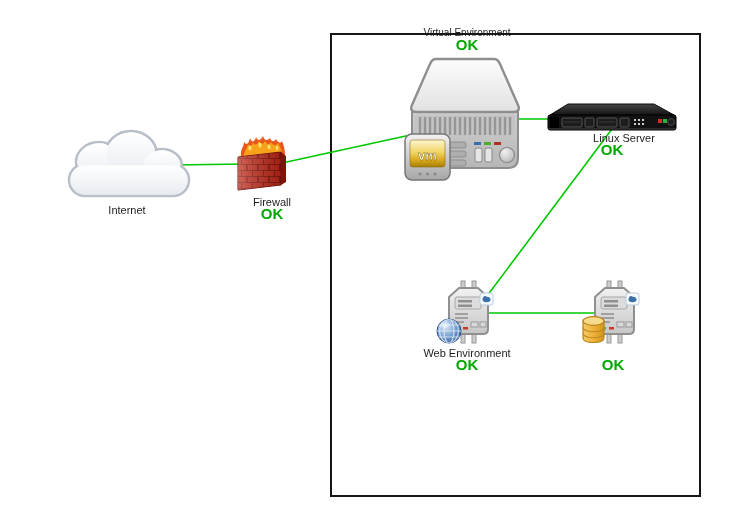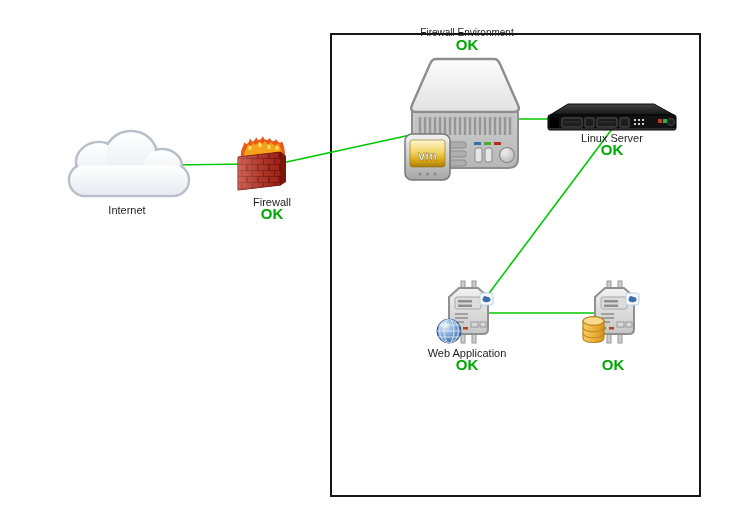--- a/index.html
+++ b/index.html
@@ -261,24 +261,24 @@
     <path d="M1 47.5 a10.5 4.3 0 0 0 21 0" fill="none" stroke="#bf8a1e" stroke-width="1.1"></path>
     <path d="M1 53.5 a10.5 4.3 0 0 0 21 0" fill="none" stroke="#bf8a1e" stroke-width="1.1"></path>
     <ellipse cx="11.5" cy="41" rx="10.5" ry="4.3" fill="#f8da8c" stroke="#b8831c" stroke-width="1.2"></ellipse>
   </svg>
 
   <div class="nlabel" style="left:202px;top:196px;">Firewall</div>
 
   <div class="nlabel" style="left:57px;top:204px;">Internet</div>
   <div class="status" style="left:202px;top:208px;">OK</div>
 
-  <div class="nlabel ve-title" style="left:397px;top:27px;">Firewall Environment</div>
+  <div class="nlabel ve-title" style="left:397px;top:27px;">Virtual Environment</div>
   <div class="status" style="left:397px;top:39px;">OK</div>
 
-  <div class="nlabel" style="left:542px;top:132px;">Linux Server</div>
+  <div class="nlabel" style="left:554px;top:132px;">Linux Server</div>
   <div class="status" style="left:542px;top:144px;">OK</div>
 
-  <div class="nlabel" style="left:397px;top:347px;">Web Application</div>
+  <div class="nlabel" style="left:397px;top:347px;">Web Environment</div>
   <div class="status" style="left:397px;top:359px;">OK</div>
 
   <div class="status" style="left:543px;top:359px;">OK</div>
 
 </div>
 
 </body></html>

